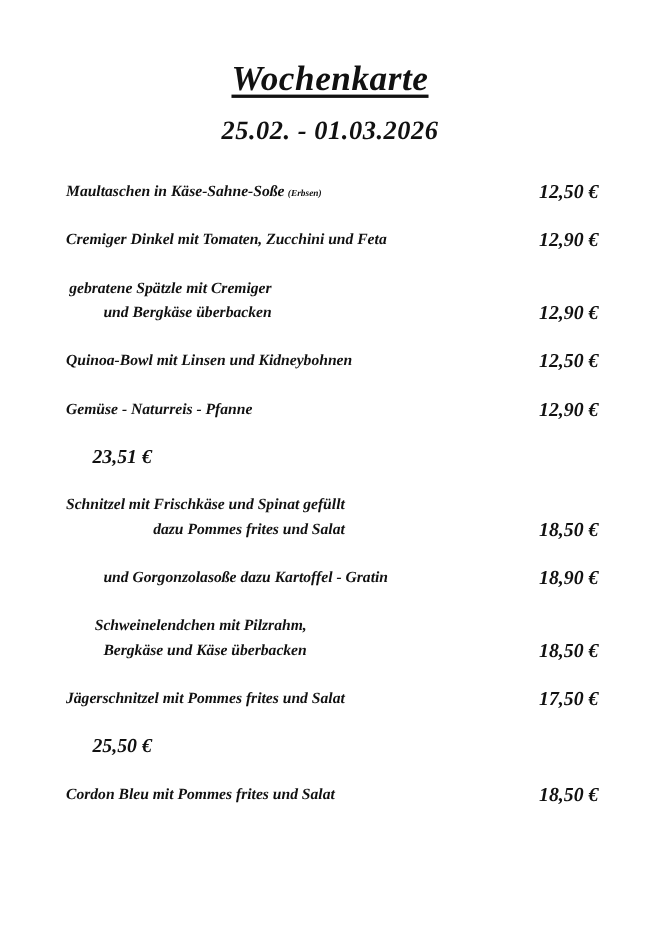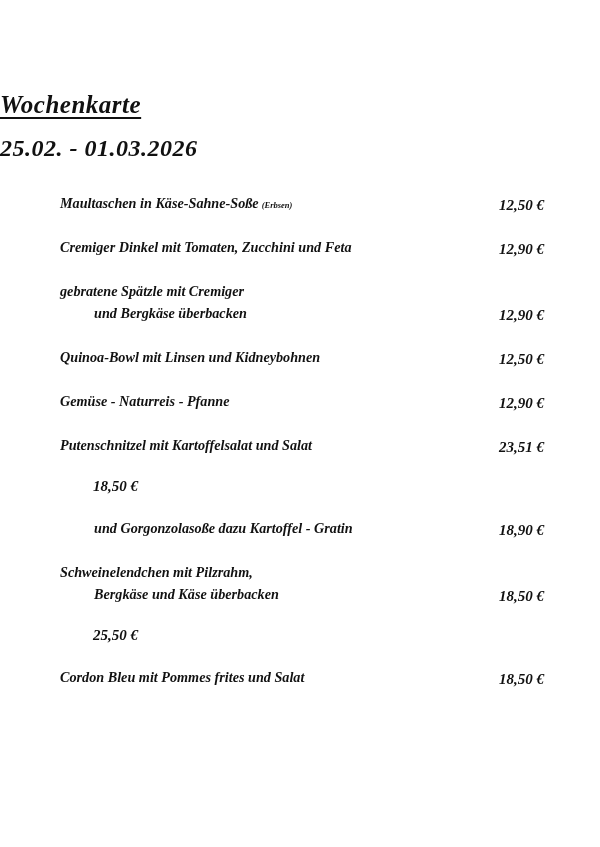--- a/index.html
+++ b/index.html
@@ -16,30 +16,31 @@
     overflow: hidden;
   }
   .page {
     width: 600px;
     height: 847px;
     box-sizing: border-box;
     padding: 0;
     position: relative;
   }
   .title {
+    text-align: center;
     font-weight: bold;
     font-style: italic;
-    font-size: 25px;
+    font-size: 32px;
     letter-spacing: 0.5px;
     text-decoration: underline;
     text-underline-offset: 4px;
-    margin-top: 91px;
+    margin-top: 53px;
   }
   .subtitle {
-    text-align: left;
+    text-align: center;
     font-weight: bold;
     font-style: italic;
     font-size: 24px;
     letter-spacing: 0.5px;
     margin-top: 16px;
   }
   .menu {
     margin-top: 30px;
     padding: 0 56px 0 60px;
   }
@@ -48,36 +49,37 @@
     align-items: flex-end;
     justify-content: space-between;
     margin-bottom: 22px;
   }
   .item-names {
     font-style: italic;
     font-weight: bold;
     font-size: 14.2px;
     line-height: 1.55;
     white-space: pre-line;
+    text-align: right;
   }
   .line2 {
     display: block;
     padding-left: 34px;
   }
   .sub-note {
     font-size: 8.5px;
     font-weight: bold;
     font-style: italic;
     vertical-align: baseline;
     padding-left: 3px;
   }
   .price {
     font-style: italic;
     font-weight: bold;
-    font-size: 15px;
+    font-size: 18px;
     white-space: nowrap;
     padding-left: 14px;
     min-width: 64px;
     text-align: right;
   }
   .item-two-line .price {
     align-self: flex-end;
   }
 </style>
 </head>
@@ -101,33 +103,37 @@
       </div>
       <div class="menu-item">
         <div class="item-names"><span>Quinoa-Bowl mit Linsen und Kidneybohnen</span></div>
         <div class="price">12,50 €</div>
       </div>
       <div class="menu-item">
         <div class="item-names"><span>Gemüse - Naturreis - Pfanne</span></div>
         <div class="price">12,90 €</div>
       </div>
       <div class="menu-item">
-        <div class="item-names"><span>Putenschnitzel mit Kartoffelsalat und Salat</span></div>
         <div class="price">23,51 €</div>
       </div>
       <div class="menu-item item-two-line">
+        <div class="item-names"><span>Schnitzel mit Frischkäse und Spinat gefüllt</span><span class="line2">dazu Pommes frites und Salat</span></div>
         <div class="price">18,50 €</div>
       </div>
       <div class="menu-item item-two-line">
         <div class="item-names"><span class="line2">und Gorgonzolasoße dazu Kartoffel - Gratin</span></div>
         <div class="price">18,90 €</div>
       </div>
       <div class="menu-item item-two-line">
         <div class="item-names"><span>Schweinelendchen mit Pilzrahm,</span><span class="line2">Bergkäse und Käse überbacken</span></div>
         <div class="price">18,50 €</div>
+      </div>
+      <div class="menu-item">
+        <div class="item-names"><span>Jägerschnitzel mit Pommes frites und Salat</span></div>
+        <div class="price">17,50 €</div>
       </div>
       <div class="menu-item item-two-line">
         <div class="price">25,50 €</div>
       </div>
       <div class="menu-item">
         <div class="item-names"><span>Cordon Bleu mit Pommes frites und Salat</span></div>
         <div class="price">18,50 €</div>
       </div>
     </div>
 </div>

